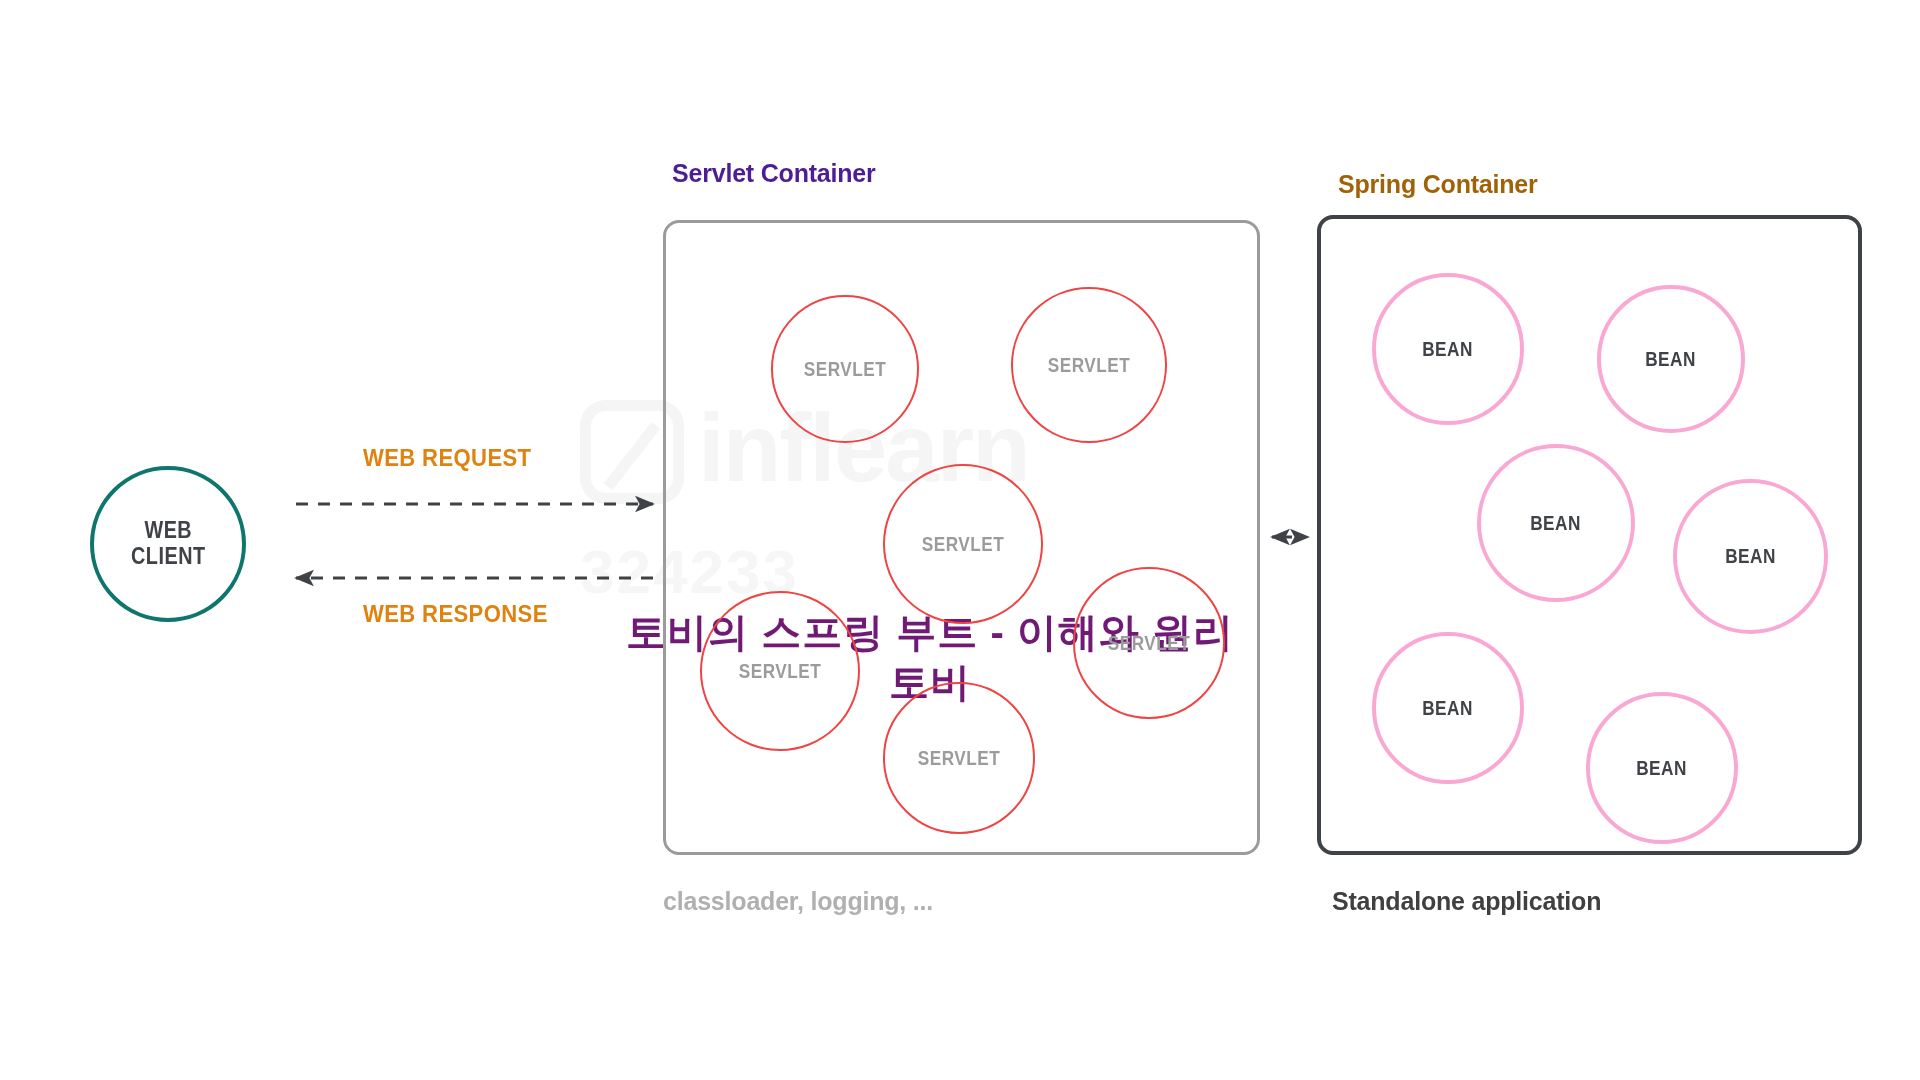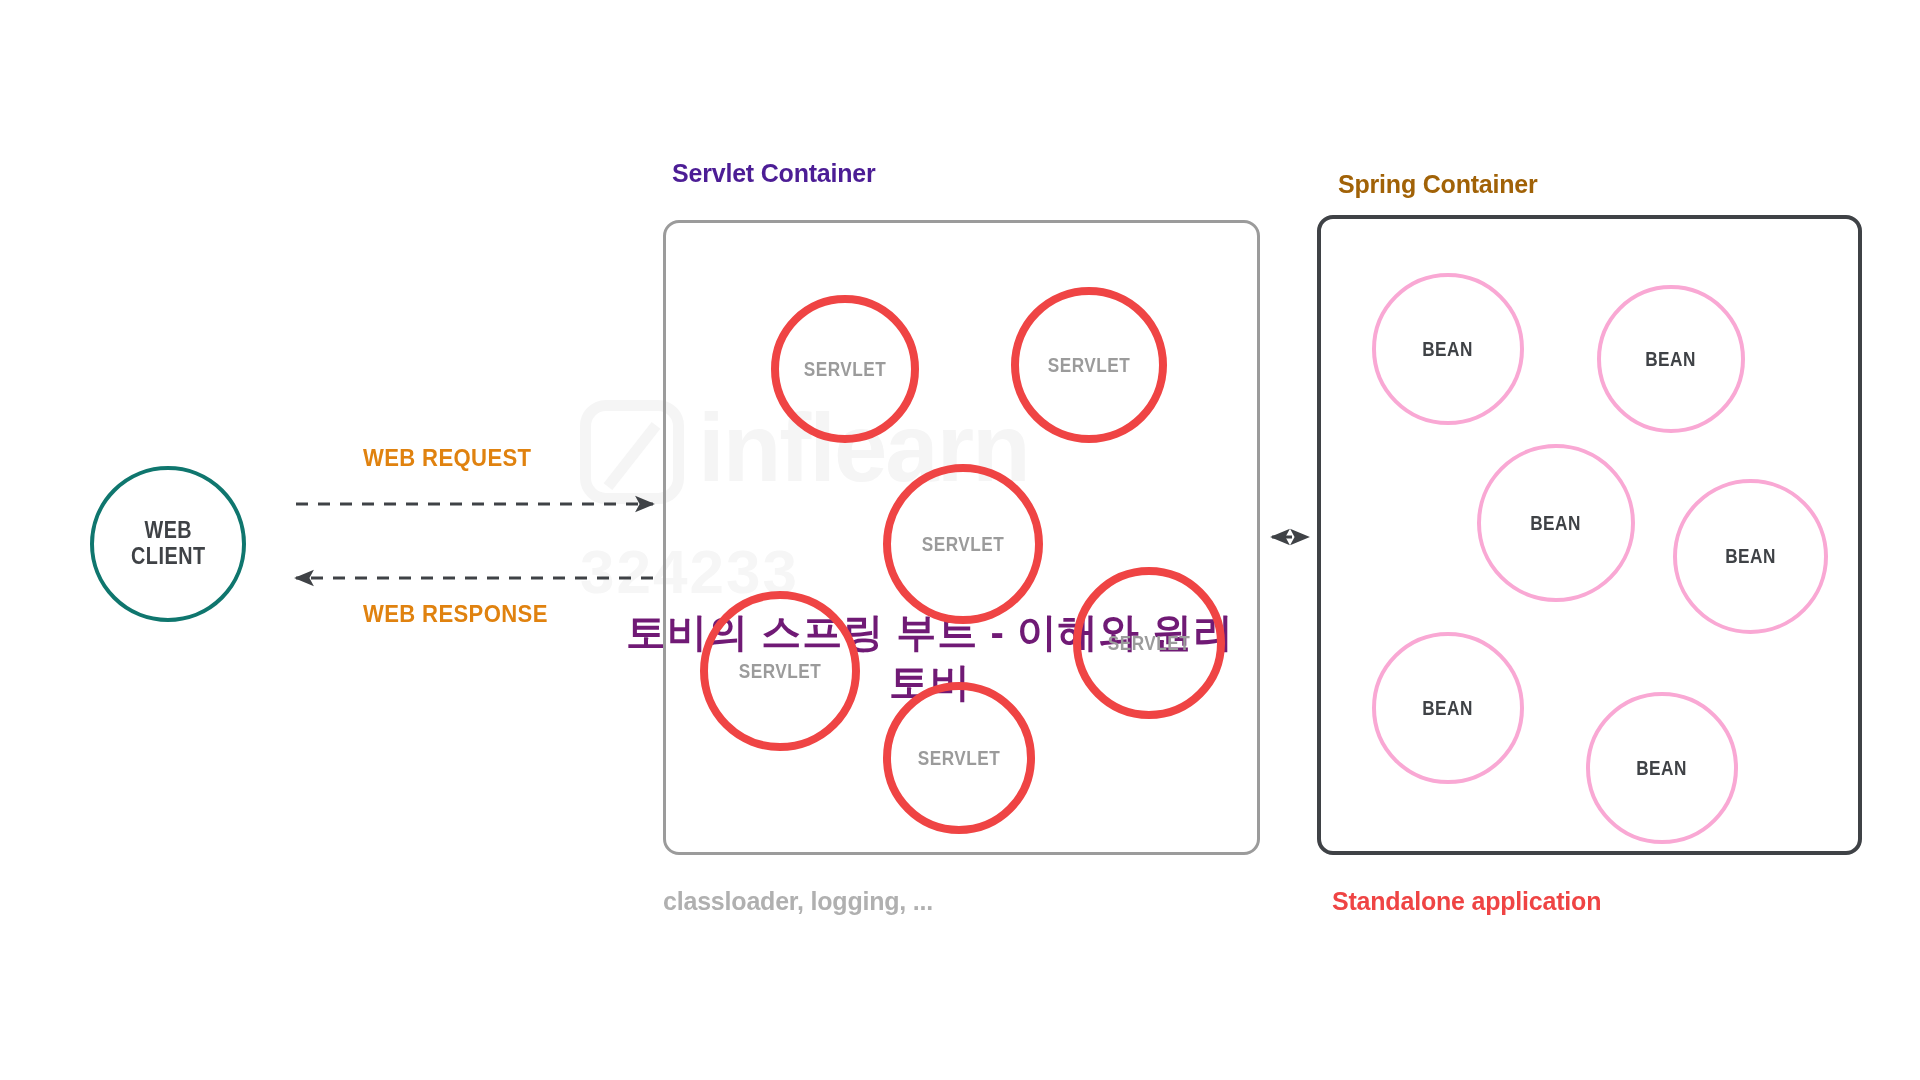--- a/index.html
+++ b/index.html
@@ -109,21 +109,21 @@
     height: 156px;
     border: 4px solid #0f766e;
   }
   .web-client .node-label {
     color: #3f4246;
     font-size: 23px;
   }
 
   
   .servlet {
-    border: 8px solid #ef4444;
+    border: 2px solid #ef4444;
   }
   .servlet .node-label {
     color: #9b9b9b;
     font-size: 20px;
   }
 
   
   .bean {
     border: 4px solid #f9a8d4;
   }
@@ -181,21 +181,21 @@
   }
   .caption-servlet {
     left: 663px;
     top: 885px;
     color: #b0b0b0;
     width: 560px;
   }
   .caption-spring {
     left: 1332px;
     top: 885px;
-    color: #ef4444;
+    color: #404040;
     width: 460px;
   }
 
   
   .arrow-label {
     position: absolute;
     color: #e0820f;
     font-size: 24px;
     font-weight: 700;
     letter-spacing: 0.4px;

